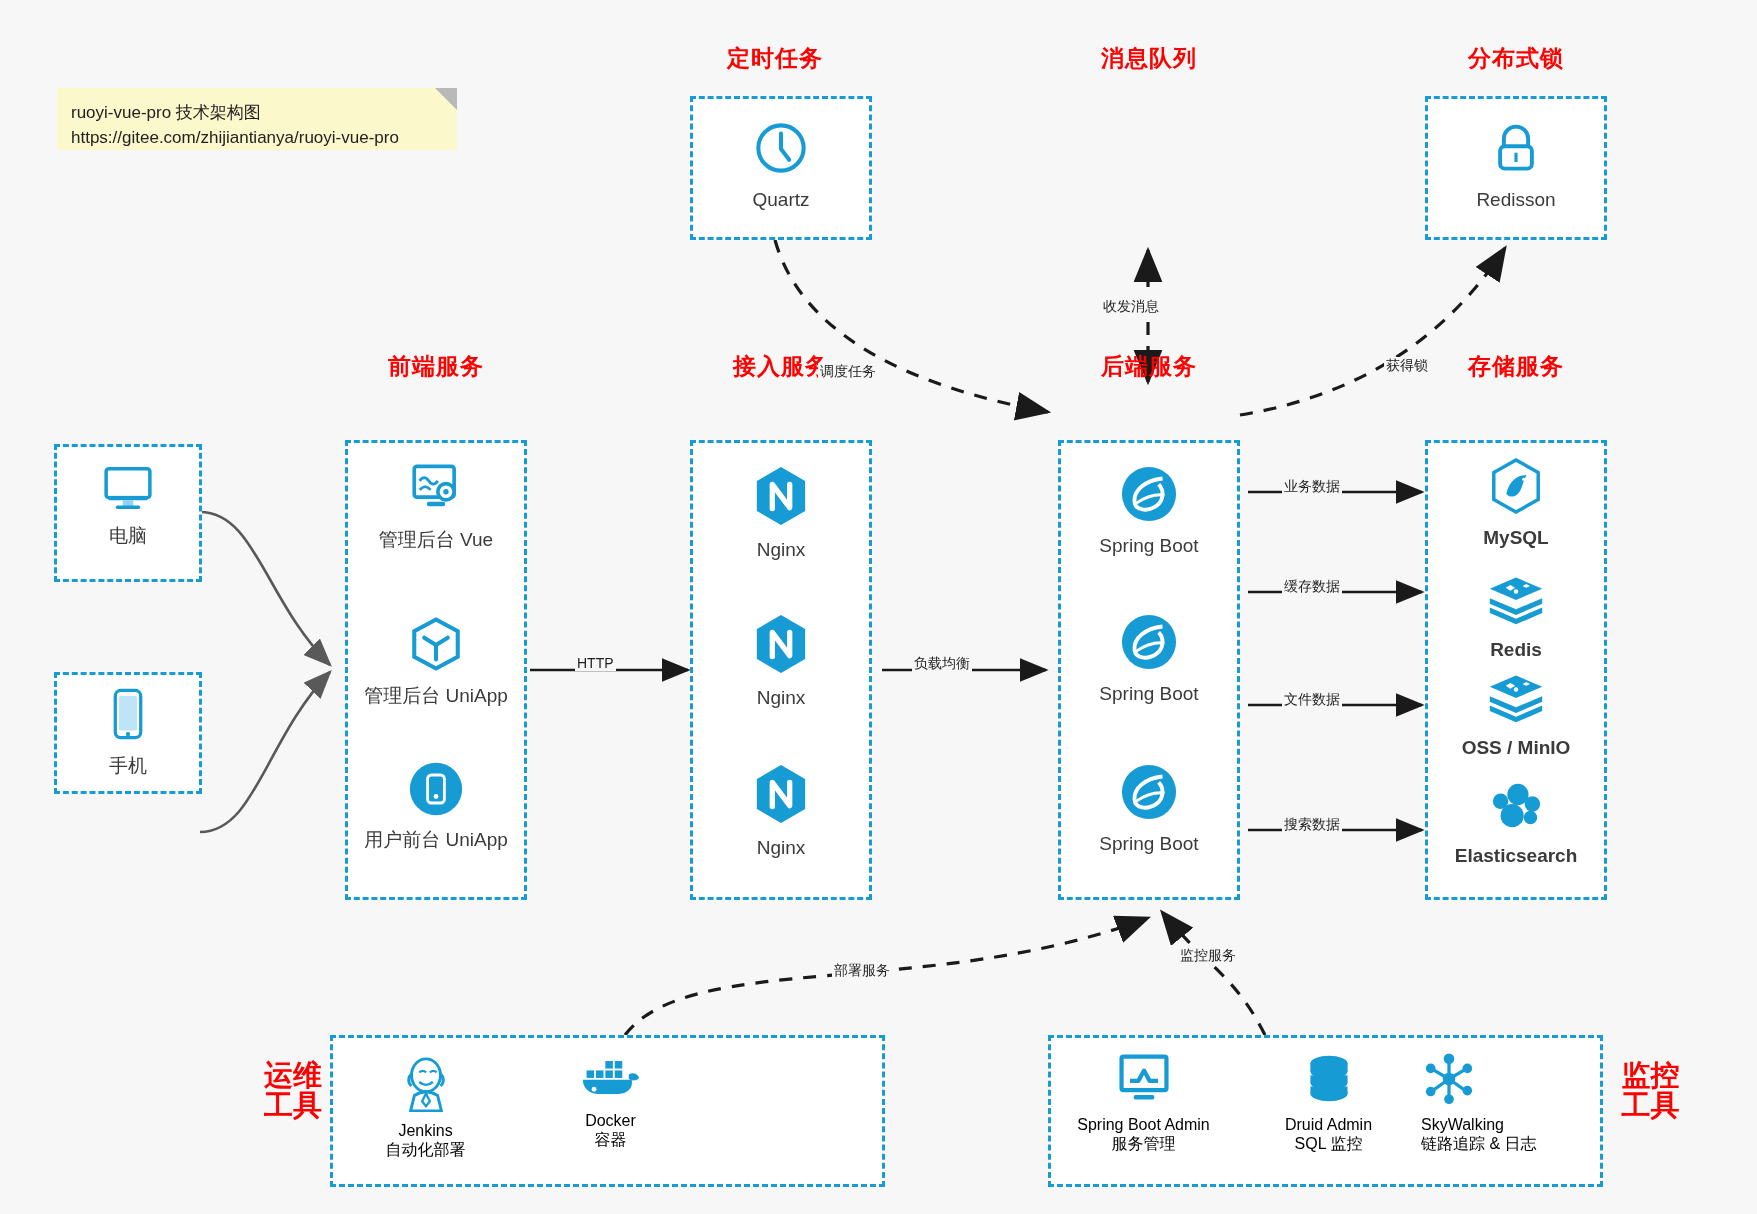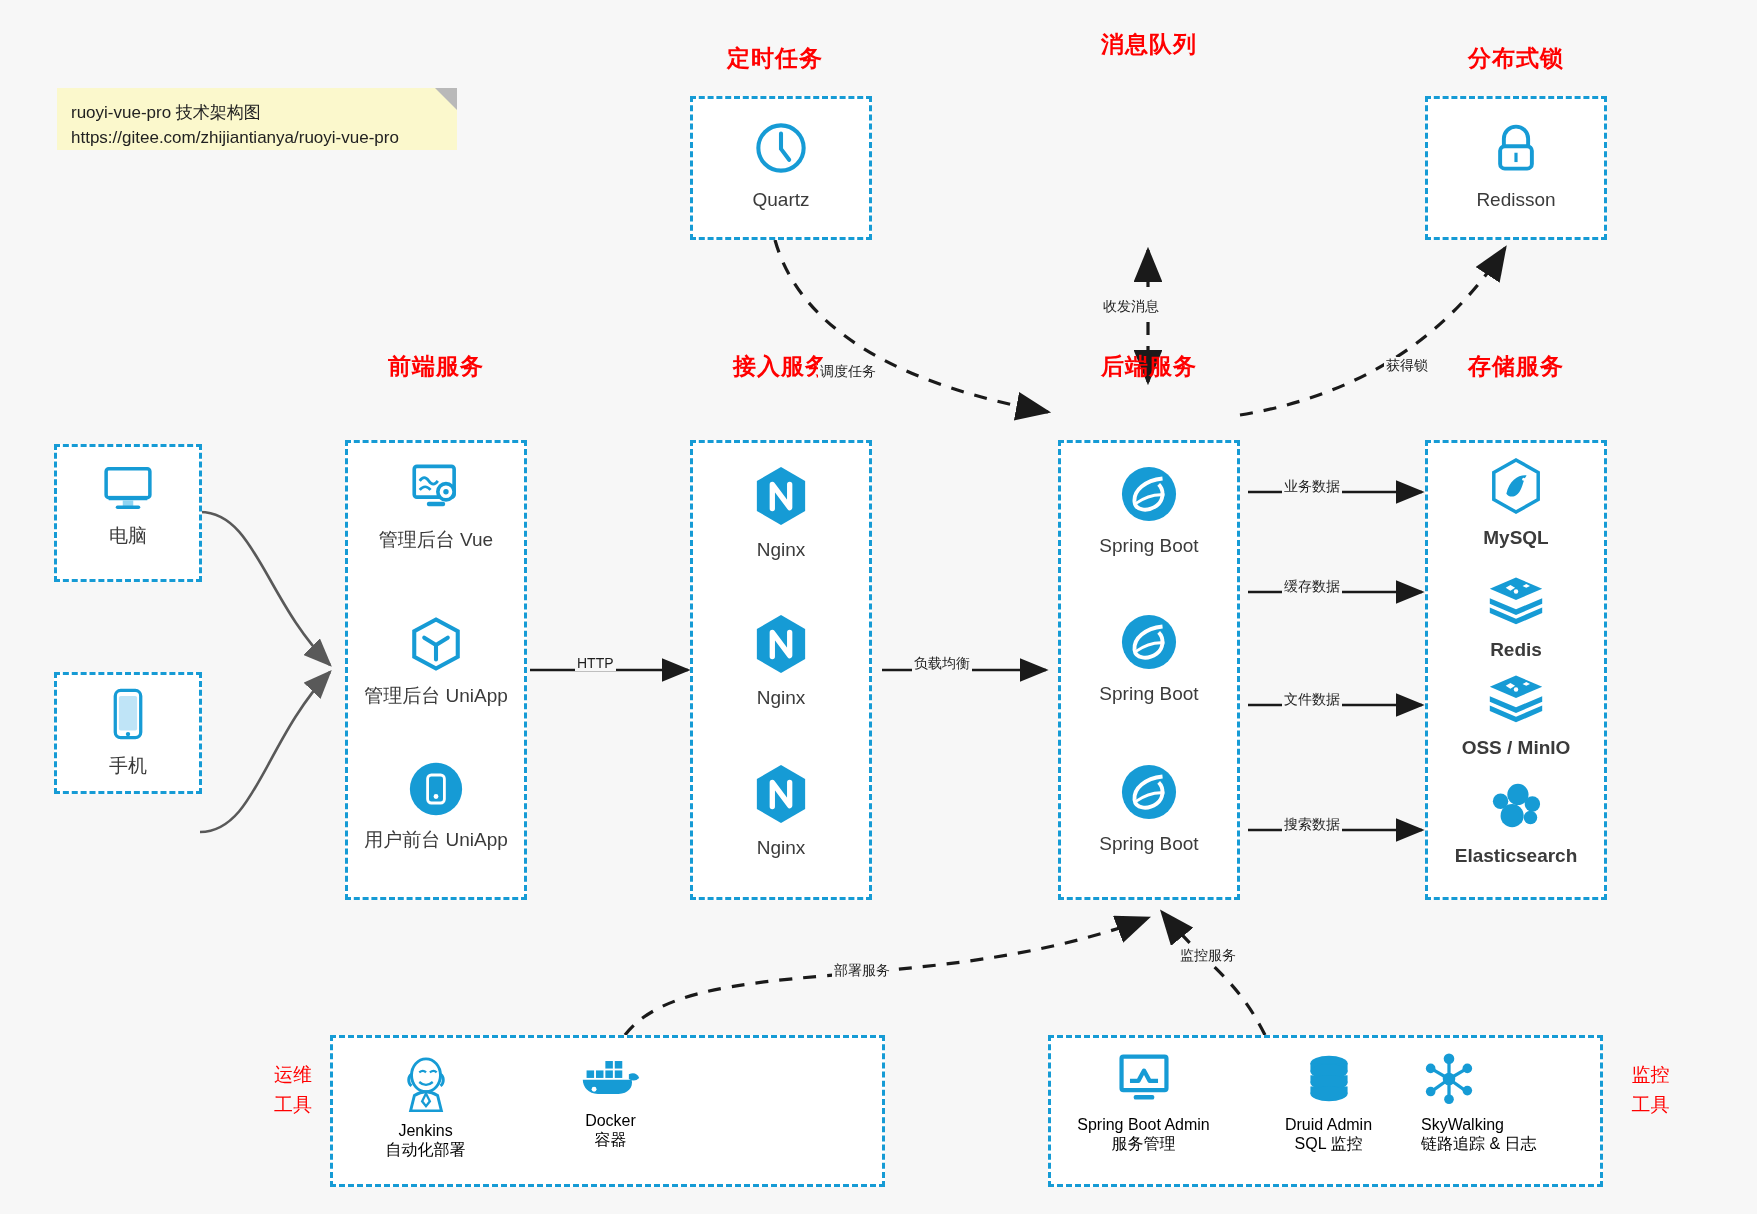--- a/index.html
+++ b/index.html
@@ -84,22 +84,22 @@
   svg.links {
     position: absolute;
     left: 0; top: 0;
     width: 1757px; height: 1214px;
     z-index: 2;
     pointer-events: none;
   }
   .side-title {
     position: absolute;
     color: #ff0000;
-    font-weight: normal;
-    font-size: 19px;
+    font-weight: bold;
+    font-size: 29px;
     line-height: 30px;
     text-align: center;
     z-index: 4;
   }
 </style>
 </head>
 <body>
 
 <div id="canvas">
 
@@ -151,21 +151,21 @@
       <span class="icon">
         <svg width="58" height="58" viewBox="0 0 64 64">
           <circle cx="32" cy="32" r="25" fill="none" stroke="#169bd5" stroke-width="4.5"></circle>
           <path d="M32 16 L32 33 L41 45" fill="none" stroke="#169bd5" stroke-width="4.5" stroke-linecap="round"></path>
         </svg>
       </span>
       <span class="lbl">Quartz</span>
     </div>
   </div>
 
-  <div class="grp-title" style="left:1058px; top:29px; width:182px;">消息队列</div>
+  <div class="grp-title" style="left:1058px; top:43px; width:182px;">消息队列</div>
 
   <div class="grp-title" style="left:1425px; top:43px; width:182px;">分布式锁</div>
   <div class="box" style="left:1425px; top:96px; width:182px; height:144px;">
     <div class="node" style="top:22px;">
       <span class="icon">
         <svg width="54" height="56" viewBox="0 0 56 60">
           <path d="M15 27 L15 19 A13 13 0 0 1 41 19 L41 27" fill="none" stroke="#169bd5" stroke-width="4.2"></path>
           <rect x="11" y="27" width="34" height="24" rx="5" fill="none" stroke="#169bd5" stroke-width="4.2"></rect>
           <line x1="28" y1="34" x2="28" y2="44" stroke="#169bd5" stroke-width="3.4"></line>
         </svg>

